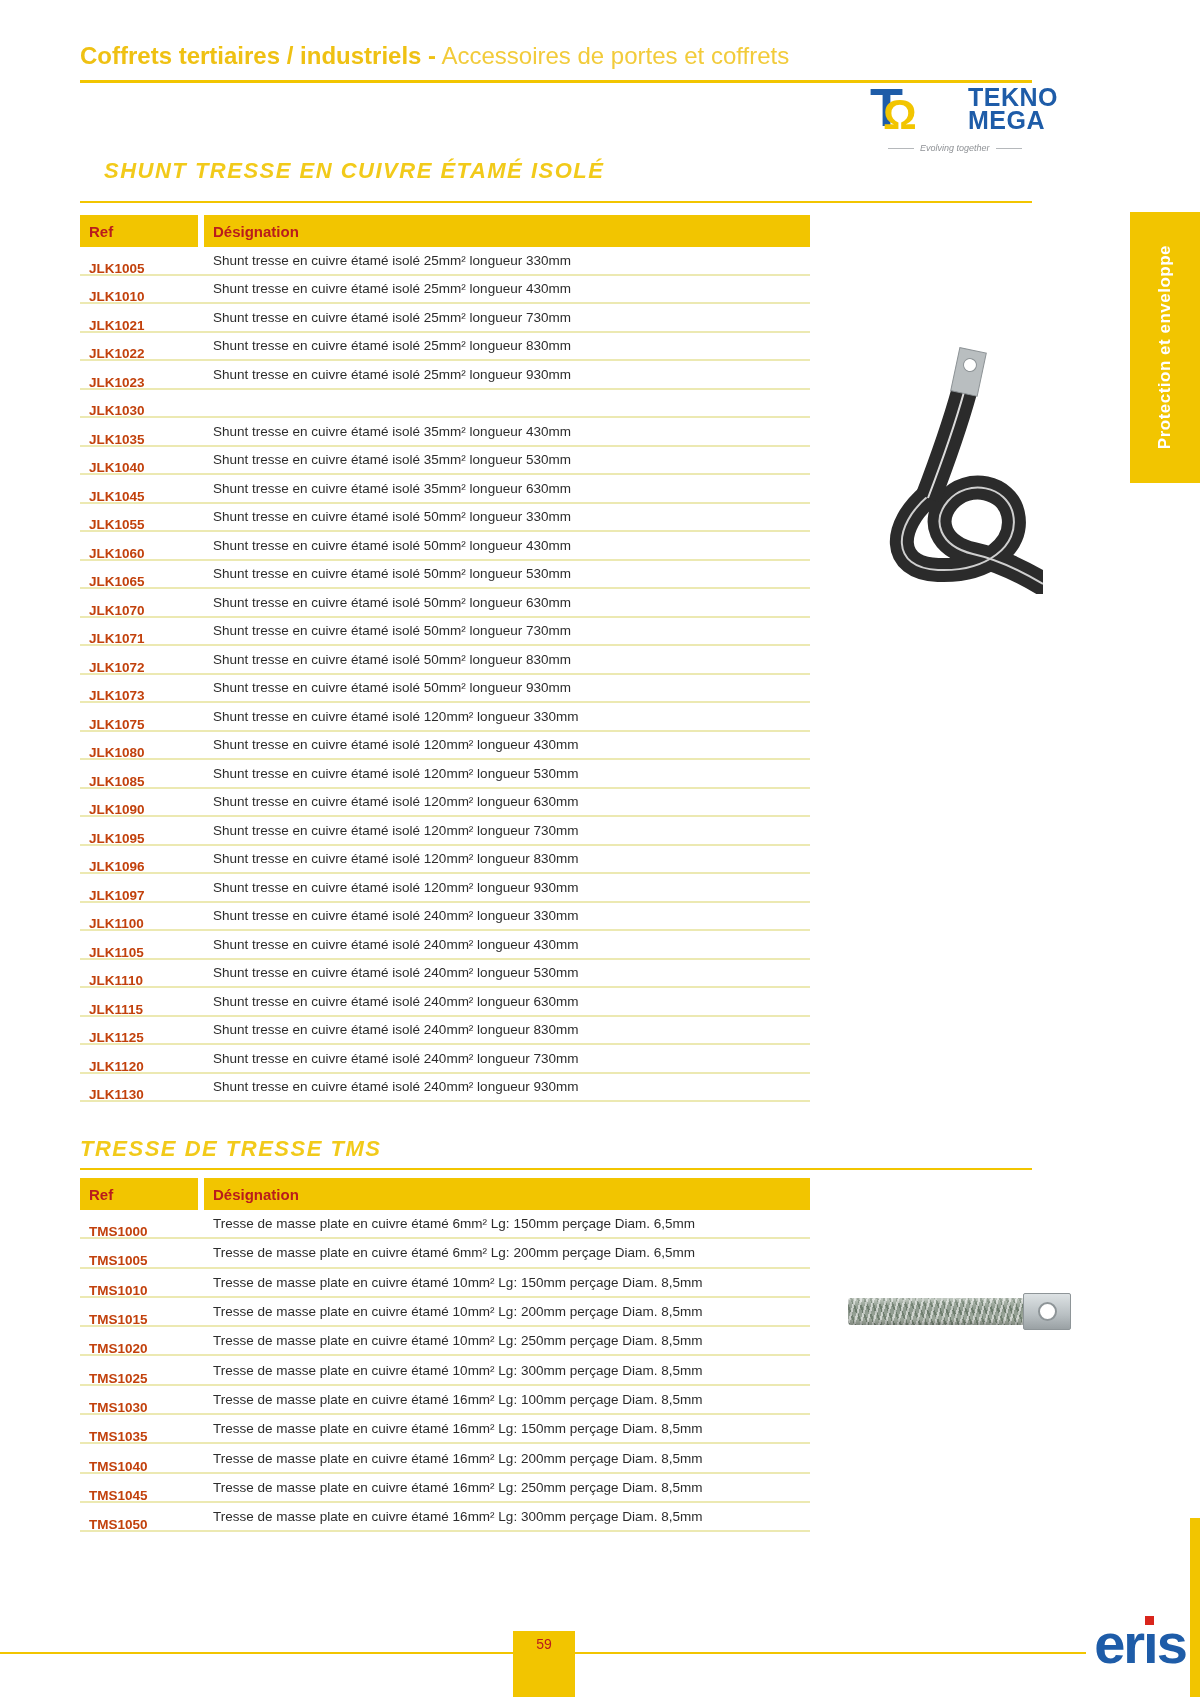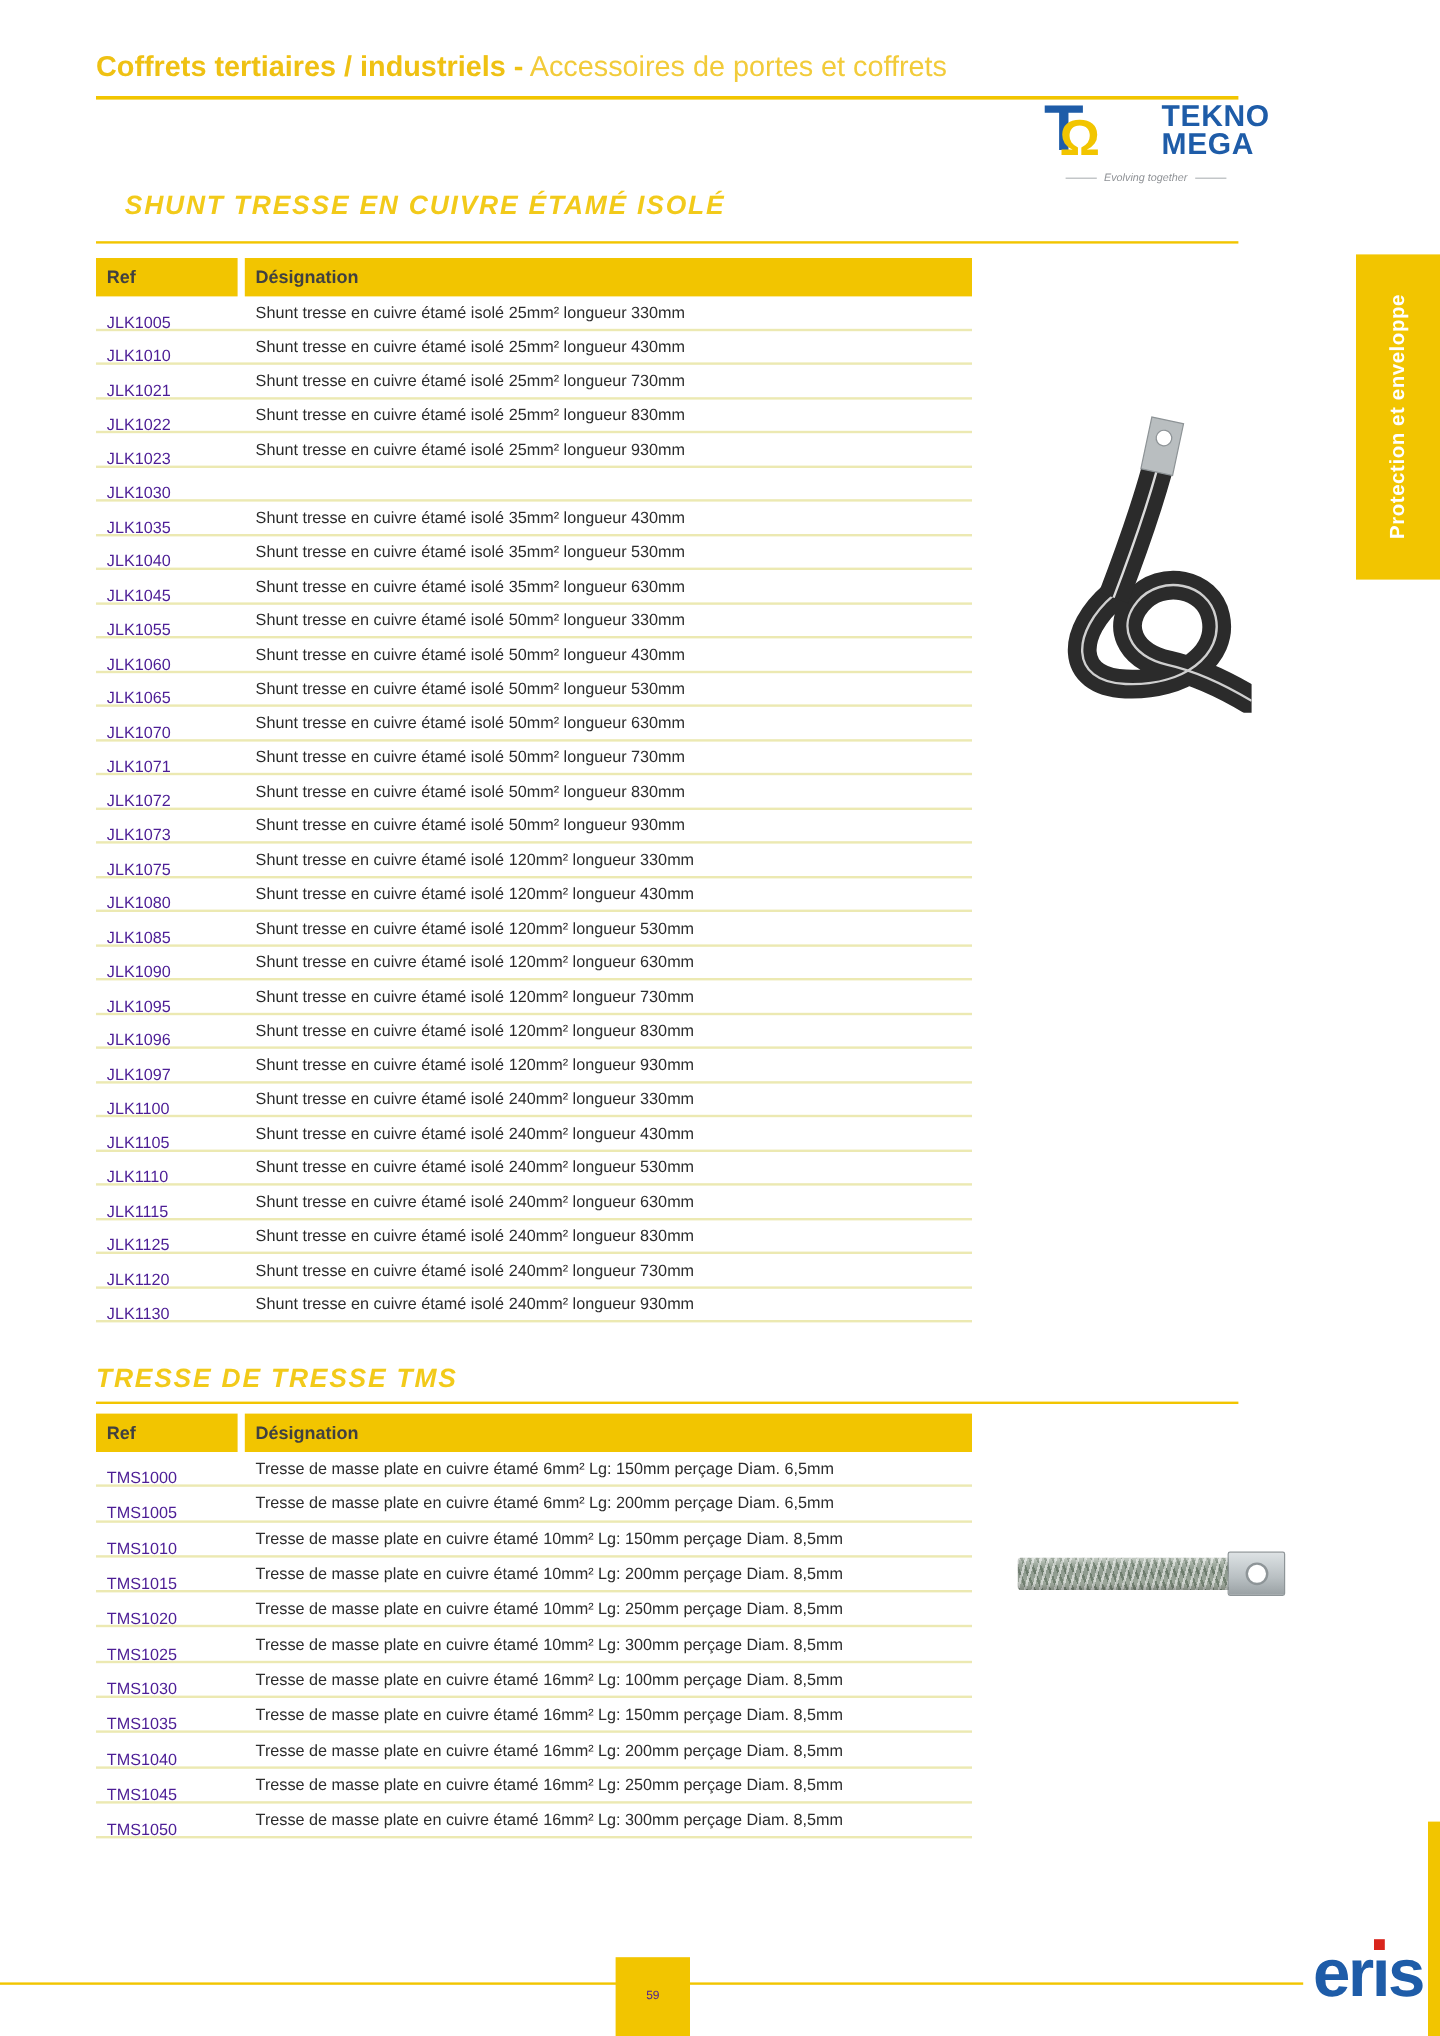--- a/index.html
+++ b/index.html
@@ -37,28 +37,28 @@
   #s2-title { top:1136px; }
   .section-rule { position:absolute; left:80px; width:952px; height:2px; background:#F2C500; }
   #s1-rule { top:201px; }
   #s2-rule { top:1168px; }
 
   
   .table { position:absolute; left:80px; width:730px; }
   #table-0 { top:215px; }
   #table-1 { top:1178px; }
   .thead { display:flex; height:32px; }
-  .th { background:#F2C500; color:#404040; font-weight:700; font-size:15px; display:flex; align-items:center; box-sizing:border-box; }
+  .th { background:#F2C500; color:#b91c1c; font-weight:700; font-size:15px; display:flex; align-items:center; box-sizing:border-box; }
   .th.ref { width:118px; padding-left:9px; margin-right:6px; flex:none; }
   .th.des { flex:1; padding-left:9px;text-align:center; }
   .trow { display:flex; align-items:center; border-bottom:2px solid #ECE9B2; box-sizing:content-box; }
   #table-0 .trow { height:26.5px; }
   #table-1 .trow { height:27.3px; }
   .td { box-sizing:border-box; }
-  .td.ref { width:118px; padding-left:9px; margin-right:6px; flex:none; font-weight:400; font-size:13.5px; color:#4c1d95;margin-top:16px; }
+  .td.ref { width:118px; padding-left:9px; margin-right:6px; flex:none; font-weight:700; font-size:13.5px; color:#c2410c;margin-top:16px; }
   .td.des { flex:1; padding-left:9px; font-size:13.5px; color:#2c2c2c; white-space:nowrap; }
 
   
   .shunt-img { position:absolute; left:838px; top:346px; width:205px; height:248px; }
   .tms-img { position:absolute; left:848px; top:1293px; display:flex; align-items:center; }
   .tms-braid {
     width:178px; height:27px; border-radius:3px 0 0 3px;
     background:
       repeating-linear-gradient(105deg, rgba(255,255,255,0.55) 0 2px, rgba(255,255,255,0) 2px 6px),
       repeating-linear-gradient(68deg, rgba(55,75,55,0.40) 0 2px, rgba(0,0,0,0) 2px 6px),
@@ -67,21 +67,21 @@
   }
   .tms-lug { width:46px; height:35px; margin-left:-3px; position:relative;
              background:linear-gradient(180deg,#dde2e4 0%,#b8bfc2 60%,#9aa1a4 100%);
              border:1px solid #8e9598; border-radius:2px; }
   .tms-lug-hole { position:absolute; width:15px; height:15px; border-radius:50%;
                   background:#ffffff; border:2px solid #8e9598; left:14px; top:8px; }
 
   
   .footer-line { position:absolute; left:0; top:1652px; width:1200px; height:2px; background:#F2C500; }
   .page-box { position:absolute; left:513px; top:1631px; width:62px; height:66px; background:#F2C500;
-              color:#4c1d95; font-size:10px; display:flex; justify-content:center; padding-top:27px; box-sizing:border-box; }
+              color:#b91c1c; font-size:14px; display:flex; justify-content:center; padding-top:5px; box-sizing:border-box; }
   .eris { position:absolute; left:1086px; top:1616px; width:108px; height:60px; background:#ffffff;
           display:flex; align-items:flex-end; justify-content:center;
           font-size:56px; font-weight:800; color:#1E5CA8; letter-spacing:-2px; }
   .eris-i { position:relative; display:inline-block; }
   .eris-dot { position:absolute; left:2px; top:5px; width:9px; height:9px; background:#D9251C; }
   .right-strip { position:absolute; left:1190px; top:1518px; width:10px; height:179px; background:#F2C500; }
 </style>
 </head>
 <body>
 

